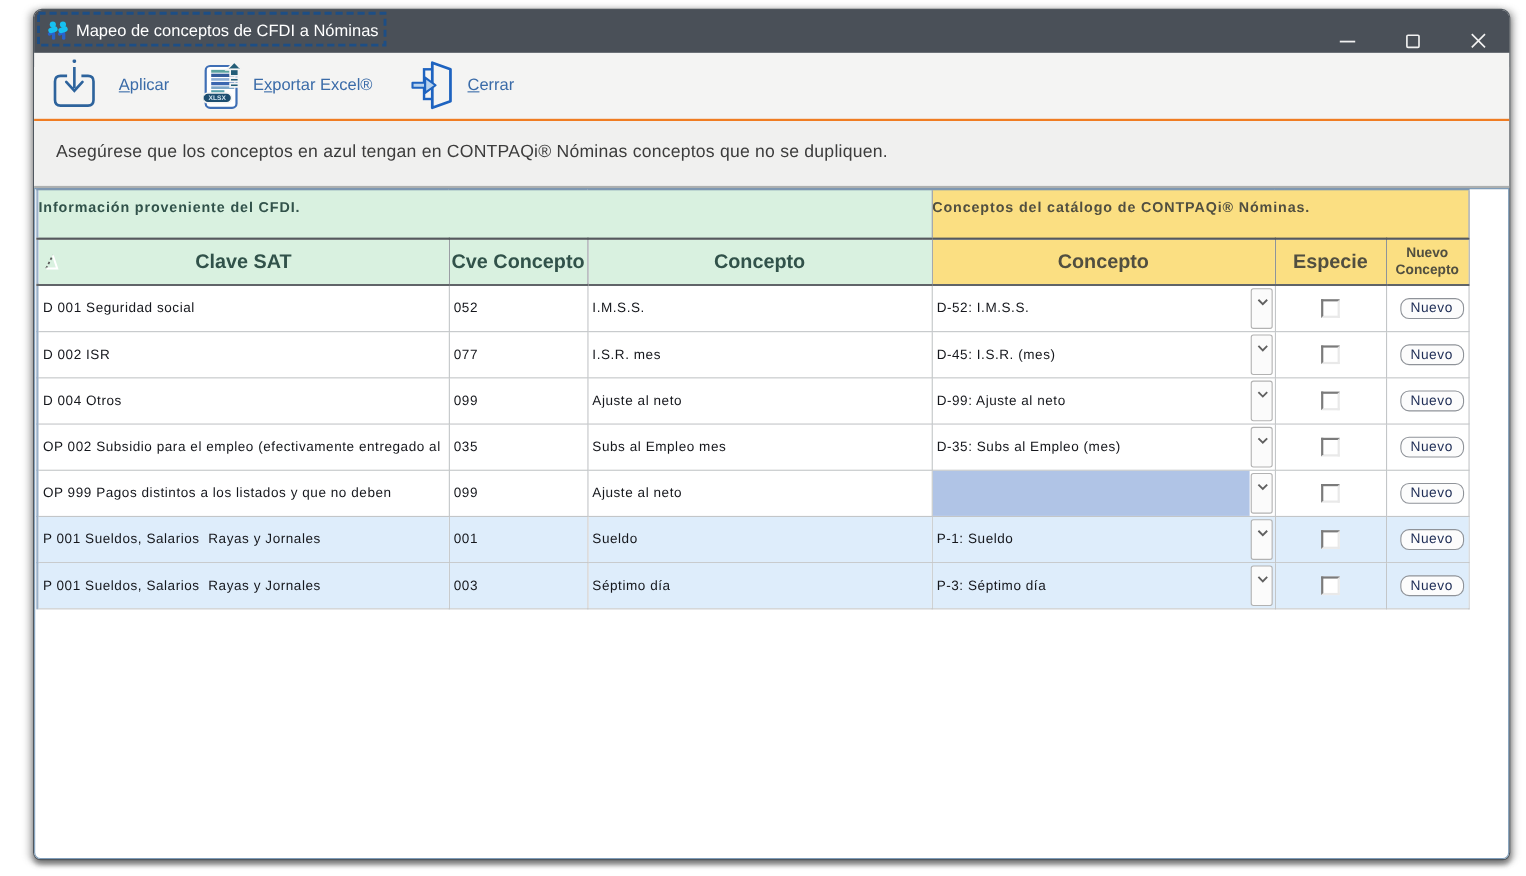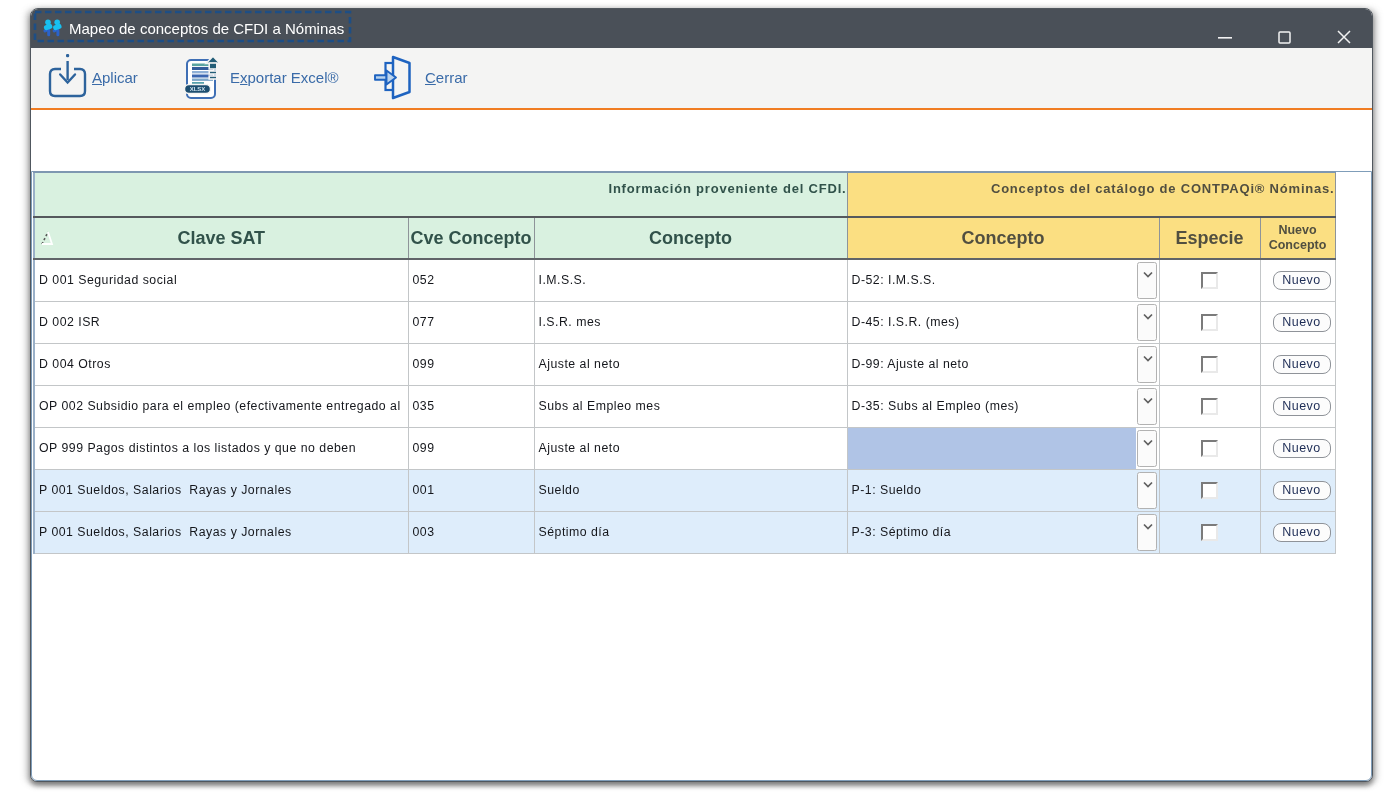--- a/index.html
+++ b/index.html
@@ -18,21 +18,21 @@
   .tlabel { position:absolute; color:#3a6ba8; font-size:15px; white-space:nowrap; top:21px; }
   .tlabel u { text-decoration:underline; }
   .msg { position:absolute; left:0; top:101px; right:0; height:61px; background:#f0f0ef; border-bottom:2px solid #acafaf; }
   .msg span { position:absolute; left:20px; top:20px; font-size:16px; letter-spacing:0.2px; color:#3c3c3c; }
   .panel { position:absolute; left:0; top:162px; right:0; bottom:0; background:#ffffff;
     border:1px solid #7f9db9; border-top:1px solid #7f9db9; border-radius:0 0 6px 6px; }
   table.grid { position:absolute; left:1px; top:-1px; border-collapse:collapse; table-layout:fixed;
     width:1302px; border-top:2px solid #7e97b1; border-left:2px solid #9ab0c8; }
   table.grid td, table.grid th { overflow:hidden; white-space:nowrap; }
   th.grp { border:1px solid #8e9499; border-bottom:2px solid #55595d; height:45px;
-    font-size:13px; font-weight:bold; letter-spacing:0.8px; text-align:right;
+    font-size:13px; font-weight:bold; letter-spacing:0.8px; text-align:left;
     vertical-align:middle; padding-bottom:13px;margin-top:12px; }
   th.grn { background:#d9f1e0; color:#31524a; }
   th.yel { background:#fbdf82; color:#514f40; }
   th.colh { border:1px solid #8e9499; border-bottom:2px solid #606468; height:42px; font-size:18px; font-weight:bold;
     text-align:center; vertical-align:middle; position:relative; }
   td.c { border:1px solid #c3c6c8; height:42px; font-size:12.3px; letter-spacing:0.5px; color:#15171c;
     padding:0 0 0 4px; vertical-align:middle; position:relative; }
   tr.blue td.c { background:#deedfb; }
   .combo { position:absolute; right:2px; top:2px; bottom:2px; width:20px;
     background:#fbfbfb; border:1px solid #b2b2b2; border-radius:2.5px; }
@@ -80,21 +80,21 @@
     </svg>
   </div>
 
   <div class="toolbar">
     <svg style="position:absolute;left:17px;top:4px;" width="40" height="46" viewBox="0 0 40 46">
       <rect x="18" y="2" width="3.2" height="3.2" rx="1.2" fill="#2d639c"></rect>
       <path d="M19.6 9 L19.6 28" stroke="#2d639c" stroke-width="2.4" fill="none"></path>
       <path d="M12.2 22.5 L19.6 30.5 L27 22.5" stroke="#2d639c" stroke-width="2.4" fill="none" stroke-linecap="round"></path>
       <path d="M13 17 L7 17 Q2 17 2 22 L2 39 Q2 44 7 44 L32 44 Q37 44 37 39 L37 22 Q37 17 32 17 L26 17" stroke="#2d639c" stroke-width="2.4" fill="none"></path>
     </svg>
-    <span class="tlabel" style="left:61px;"><u>A</u>plicar</span>
+    <span class="tlabel" style="left:77px;"><u>A</u>plicar</span>
     <svg style="position:absolute;left:154px;top:6px;" width="40" height="46" viewBox="0 0 40 46">
       <rect x="2" y="6" width="28" height="38" rx="4" fill="#ffffff" stroke="#3f6fb5" stroke-width="2"></rect>
       <rect x="7" y="9.5" width="20" height="2.6" fill="#5aa3a0"></rect>
       <rect x="7" y="13" width="21" height="3" fill="#335c9b"></rect>
       <rect x="7" y="17" width="21" height="2.4" fill="#8fb0d6"></rect>
       <rect x="7" y="20.5" width="21" height="3" fill="#3b66b0"></rect>
       <rect x="7" y="24.5" width="21" height="2.4" fill="#7ea7c9"></rect>
       <rect x="7" y="28" width="12" height="2.6" fill="#57a1ad"></rect>
       <g stroke="#f4f4f3" stroke-width="1.6">
         <path d="M21 9.5 L28 2.2 L35 9.5 Z" fill="#235d77"></path>
@@ -110,20 +110,23 @@
       <rect x="12.5" y="9" width="12" height="27" fill="none" stroke="#1e63c0" stroke-width="2.2"></rect>
       <polygon points="20,3 36.5,9 36.5,38 20,44" fill="#f4f4f3" stroke="#1e63c0" stroke-width="2.5" stroke-linejoin="round"></polygon>
       <g stroke="#1e63c0" stroke-width="1.9" stroke-linejoin="round">
         <rect x="2" y="21.2" width="11.5" height="4.6" fill="#b9d3ee"></rect>
         <polygon points="13.5,16.5 23,23.5 13.5,30.5" fill="#b9d3ee"></polygon>
       </g>
     </svg>
     <span class="tlabel" style="left:394px;"><u>C</u>errar</span>
   </div>
 
+  <div class="msg">
+      <span>Asegúrese que los conceptos en azul tengan en CONTPAQi® Nóminas conceptos que no se dupliquen.</span>
+    </div>
 
   <div class="panel">
     <table class="grid">
       <colgroup>
         <col style="width:374px">
           <col style="width:126px">
           <col style="width:313px">
         <col style="width:312px">
           <col style="width:101px">
           <col style="width:75px">

